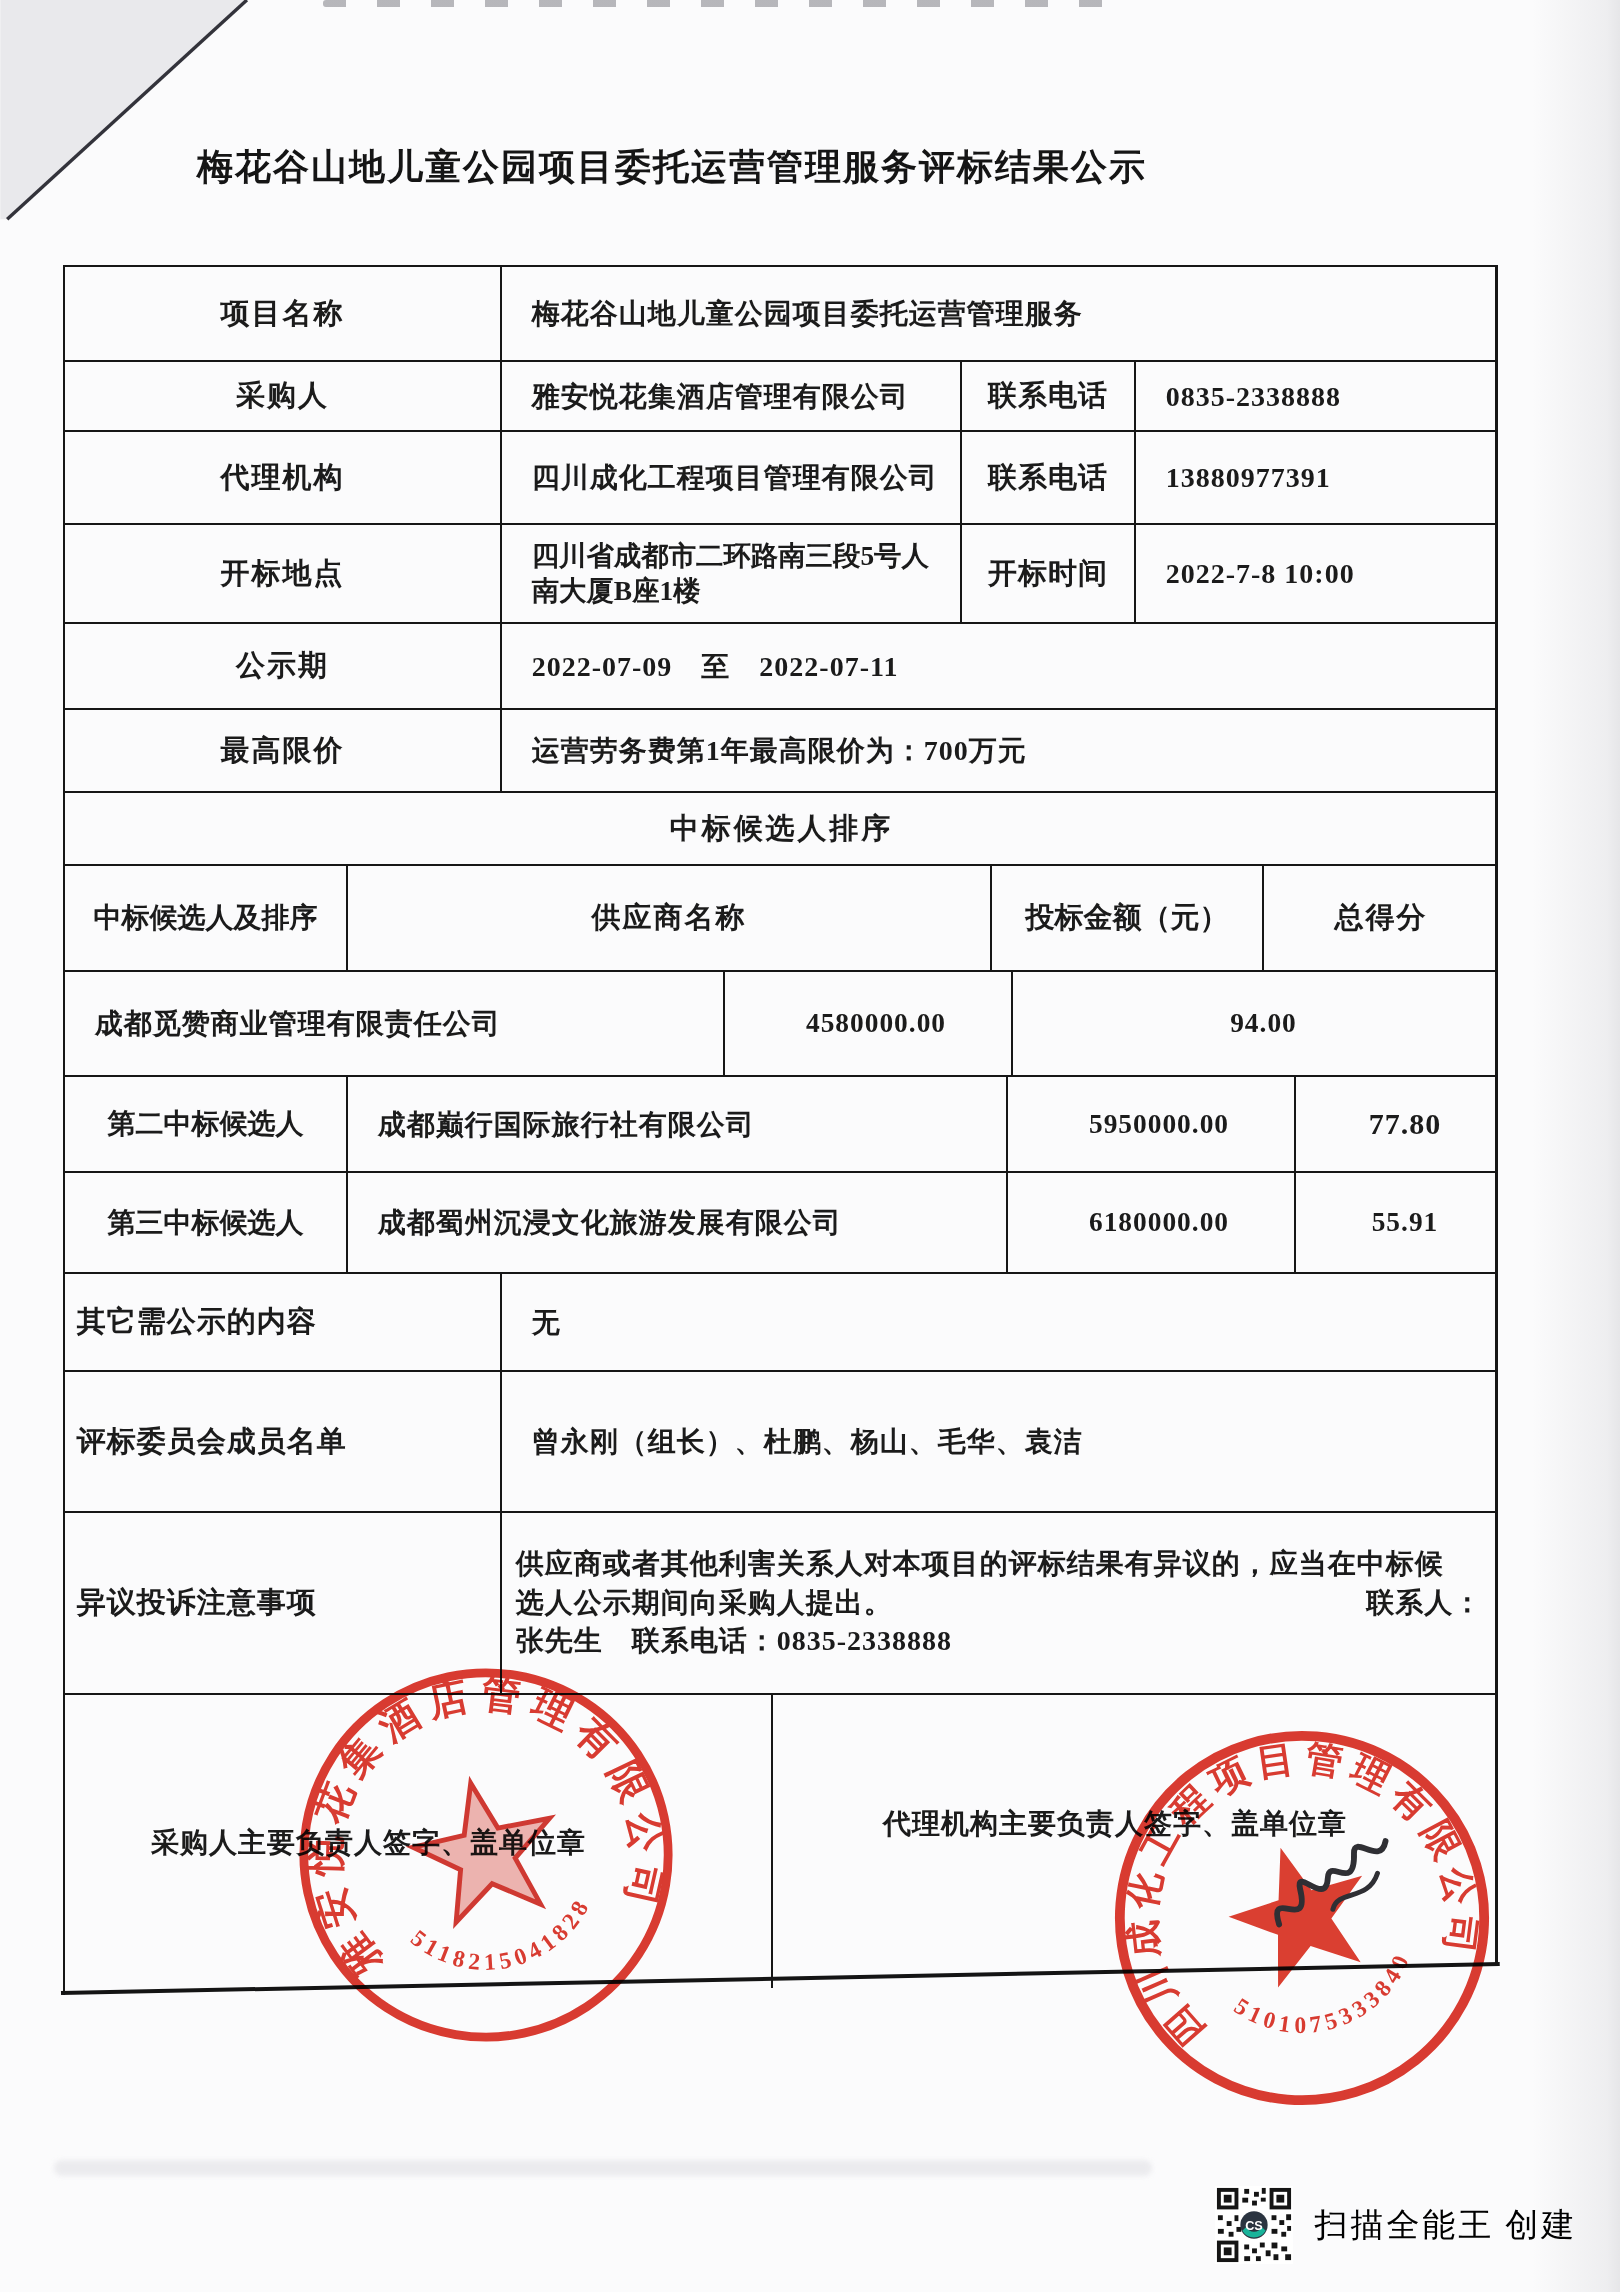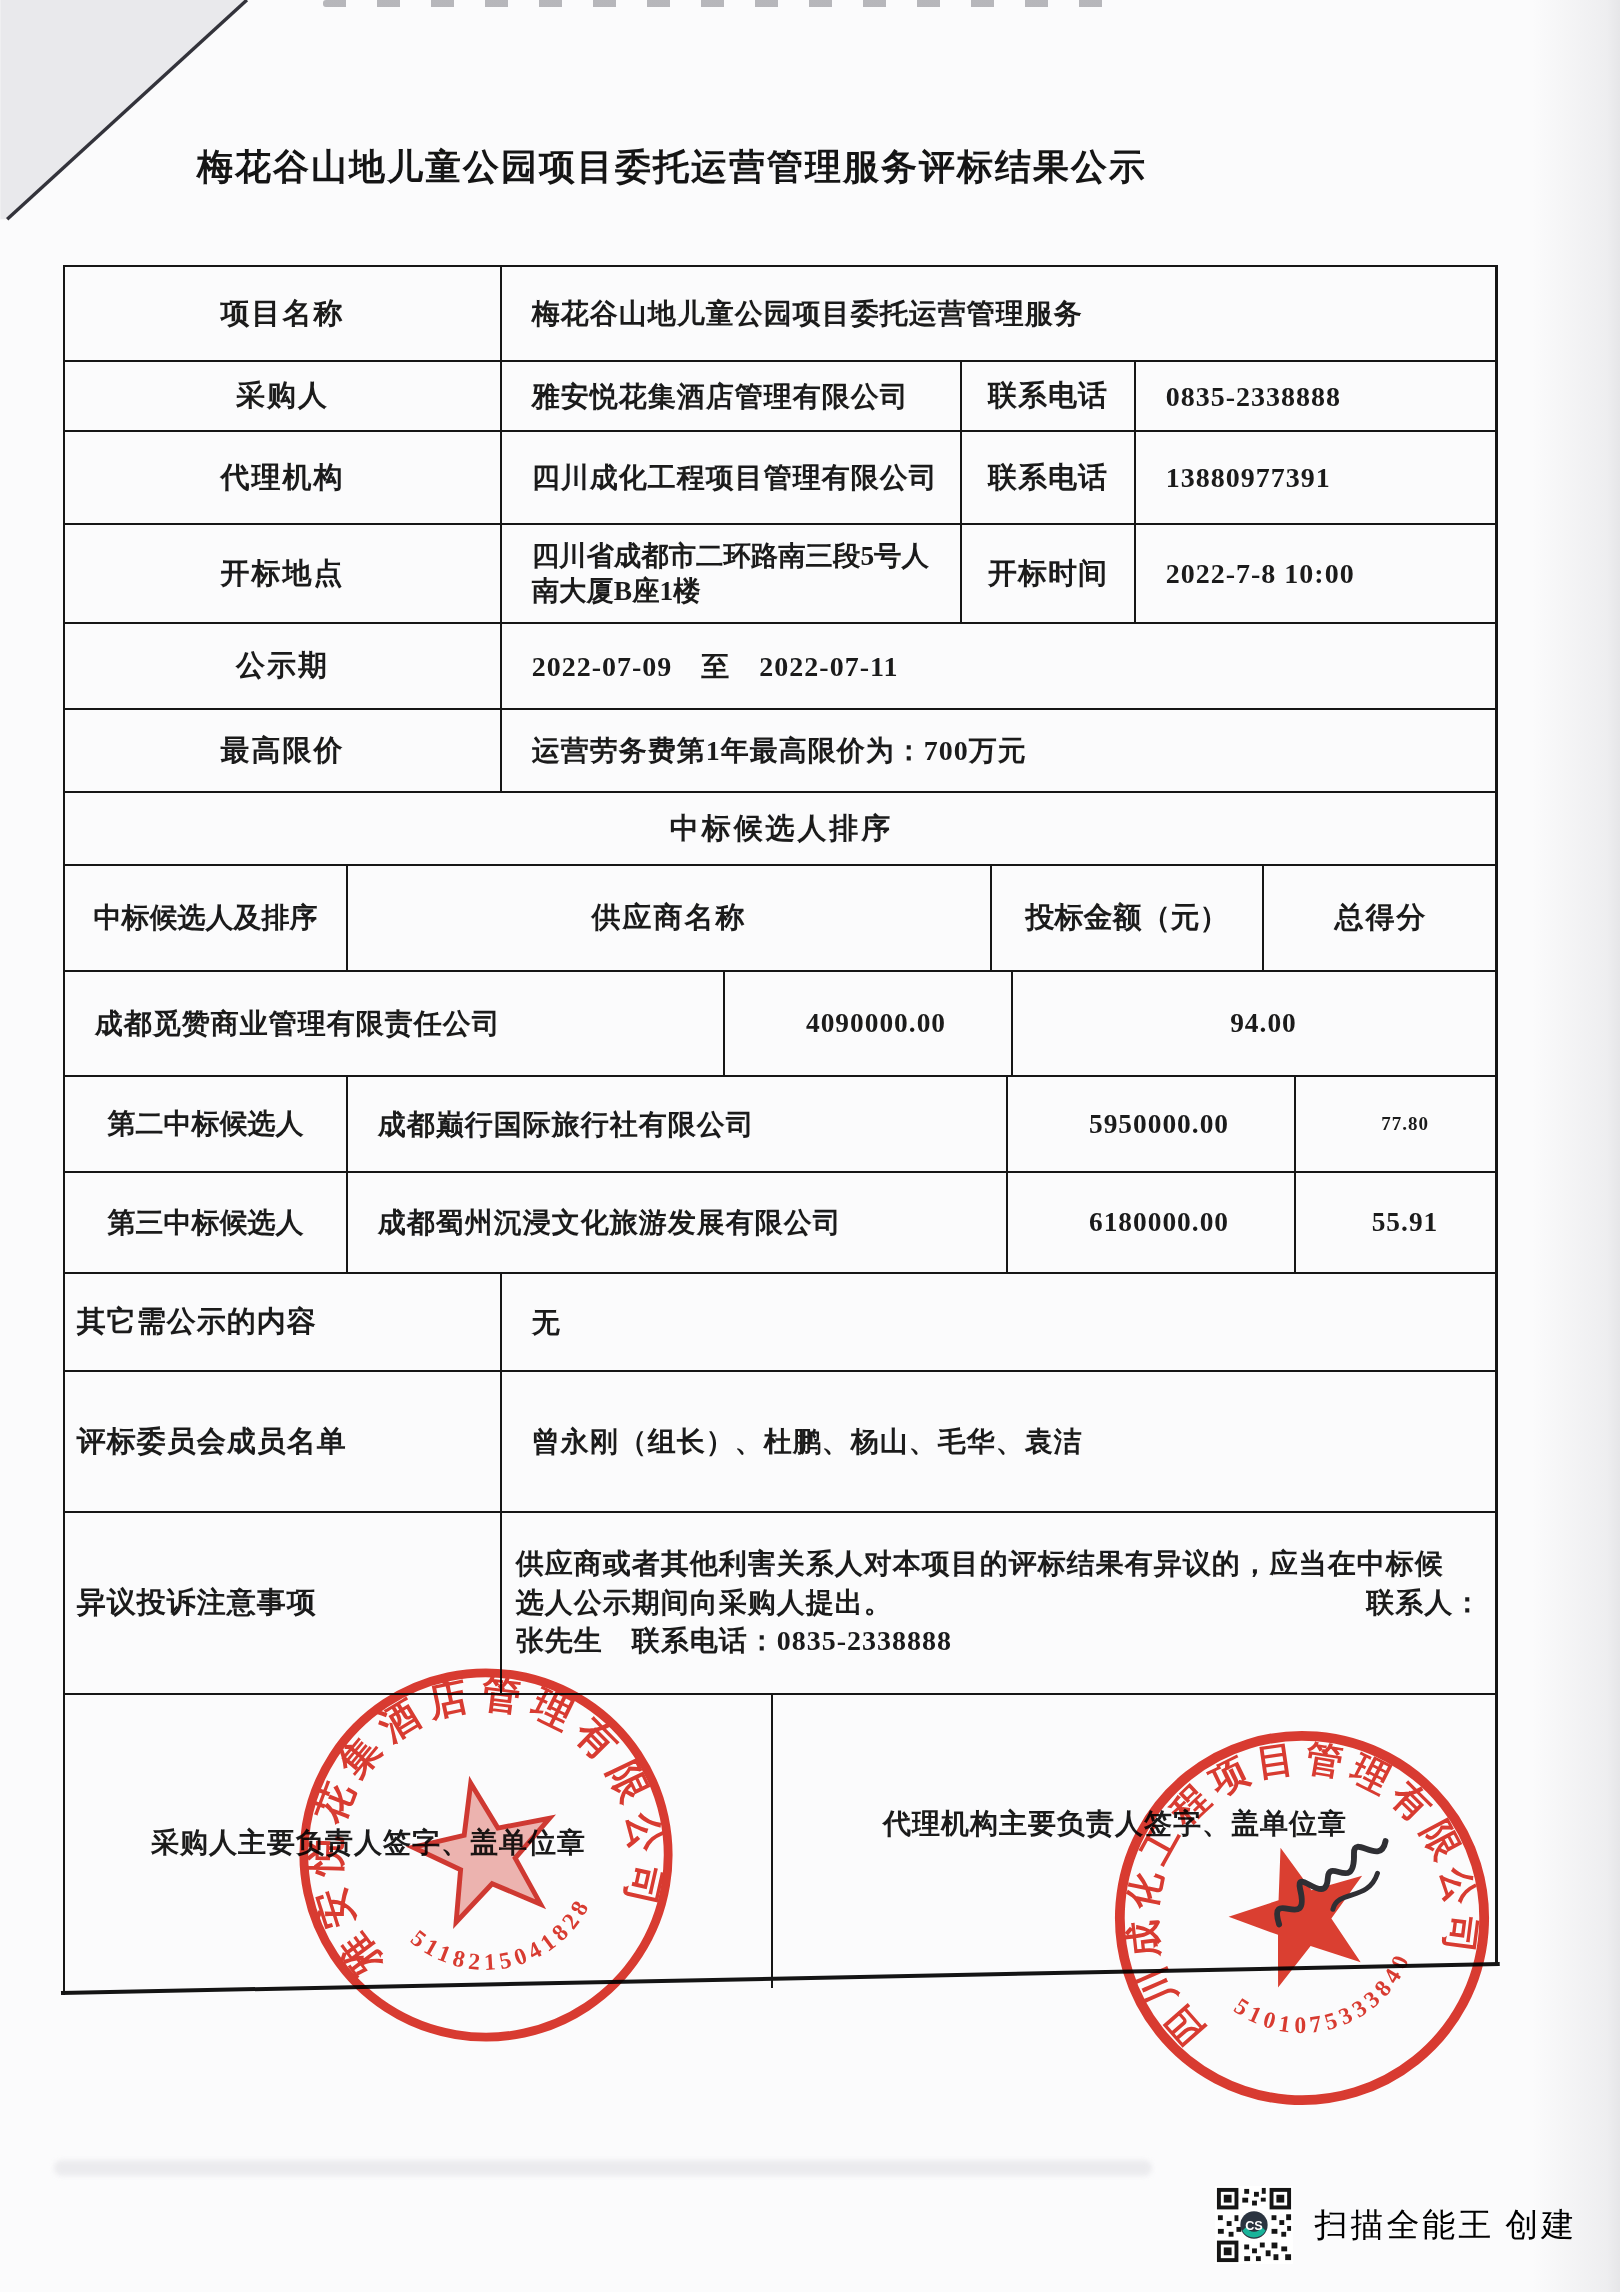--- a/index.html
+++ b/index.html
@@ -134,29 +134,29 @@
 
   <div class="r" style="height:106px">
     <div class="c lbl" style="width:283px;letter-spacing:0;font-size:28px">中标候选人及排序</div>
     <div class="c lbl" style="width:644px">供应商名称</div>
     <div class="c lbl" style="width:272px;letter-spacing:0">投标金额（元）</div>
     <div class="c lbl end">总得分</div>
   </div>
 
   <div class="r" style="height:105px">
     <div class="c val" style="width:644px">成都觅赞商业管理有限责任公司</div>
-    <div class="c val center" style="width:272px;font-size:27.4px">4090000.00</div>
+    <div class="c val center" style="width:272px;font-size:27.4px">4580000.00</div>
     <div class="c val center end" style="font-size:27.4px">94.00</div>
   </div>
 
   <div class="r" style="height:96px">
     <div class="c lbl" style="width:283px;letter-spacing:0;font-size:28px">第二中标候选人</div>
     <div class="c val" style="width:644px">成都巅行国际旅行社有限公司</div>
     <div class="c val center" style="width:272px;font-size:27.4px">5950000.00</div>
-    <div class="c val center end" style="font-size:19px">77.80</div>
+    <div class="c val center end" style="font-size:30px">77.80</div>
   </div>
 
   <div class="r" style="height:101px">
     <div class="c lbl" style="width:283px;letter-spacing:0;font-size:28px">第三中标候选人</div>
     <div class="c val" style="width:644px">成都蜀州沉浸文化旅游发展有限公司</div>
     <div class="c val center" style="width:272px;font-size:27.4px">6180000.00</div>
     <div class="c val center end" style="font-size:27.4px">55.91</div>
   </div>
 
   <div class="r" style="height:98px">

